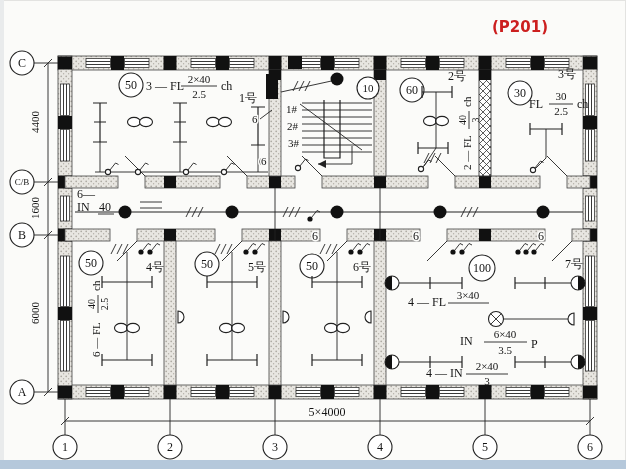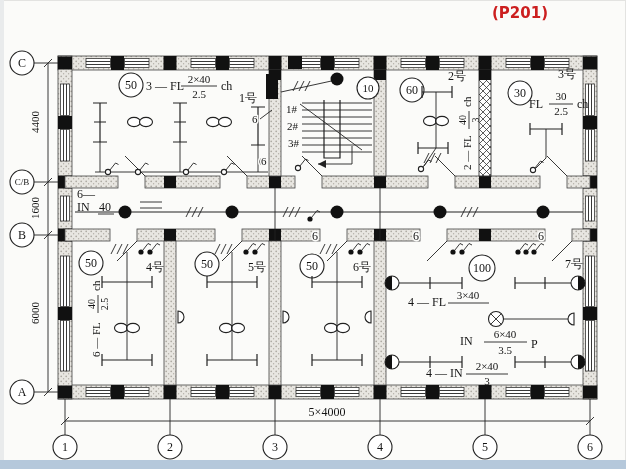--- a/index.html
+++ b/index.html
@@ -3,21 +3,21 @@
 <meta charset="utf-8">
 <style>
   html,body{margin:0;padding:0;background:#8a8a8a;}
   .page{position:relative;width:626px;height:469px;background:#fbfbf9;overflow:hidden;
         font-family:"Liberation Serif",serif;box-shadow:inset 0 0 0 1px #e3e3e1;}
   .edge-bottom{position:absolute;left:0;bottom:0;width:626px;height:9px;background:#b5c8db;}
   .edge-left{position:absolute;left:0;top:0;width:4px;height:469px;background:#e9ebec;}
   .title-box{position:absolute;left:170px;top:10px;width:218px;height:32px;
              border:2px solid #7db6cf;background:#fdfdfd;display:flex;align-items:center;justify-content:center;}
   .title-box span{font-family:"DejaVu Sans",sans-serif;font-weight:bold;font-size:19px;color:#cc1f1f;letter-spacing:1px;white-space:nowrap;}
-  .pref{position:absolute;left:492px;top:4px;font-family:"DejaVu Sans",sans-serif;font-weight:bold;font-size:15px;color:#cc1f1f;}
+  .pref{position:absolute;left:492px;top:18px;font-family:"DejaVu Sans",sans-serif;font-weight:bold;font-size:15px;color:#cc1f1f;}
   svg{position:absolute;left:0;top:0;}
   .ln{stroke:#222;stroke-width:1.2;fill:none;}
   .lt{stroke:#222;stroke-width:0.9;fill:none;}
   .w{fill:url(#stip);stroke:#444;stroke-width:0.8;}
   .xw{fill:url(#xh);stroke:#333;stroke-width:0.9;}
   .col{fill:#111;stroke:none;}
   .win{fill:#fff;stroke:#333;stroke-width:0.8;}
   .t{font-family:"Liberation Serif",serif;font-size:11px;fill:#141414;}
   .t12{font-size:12px;}
   .t10{font-size:10px;}

